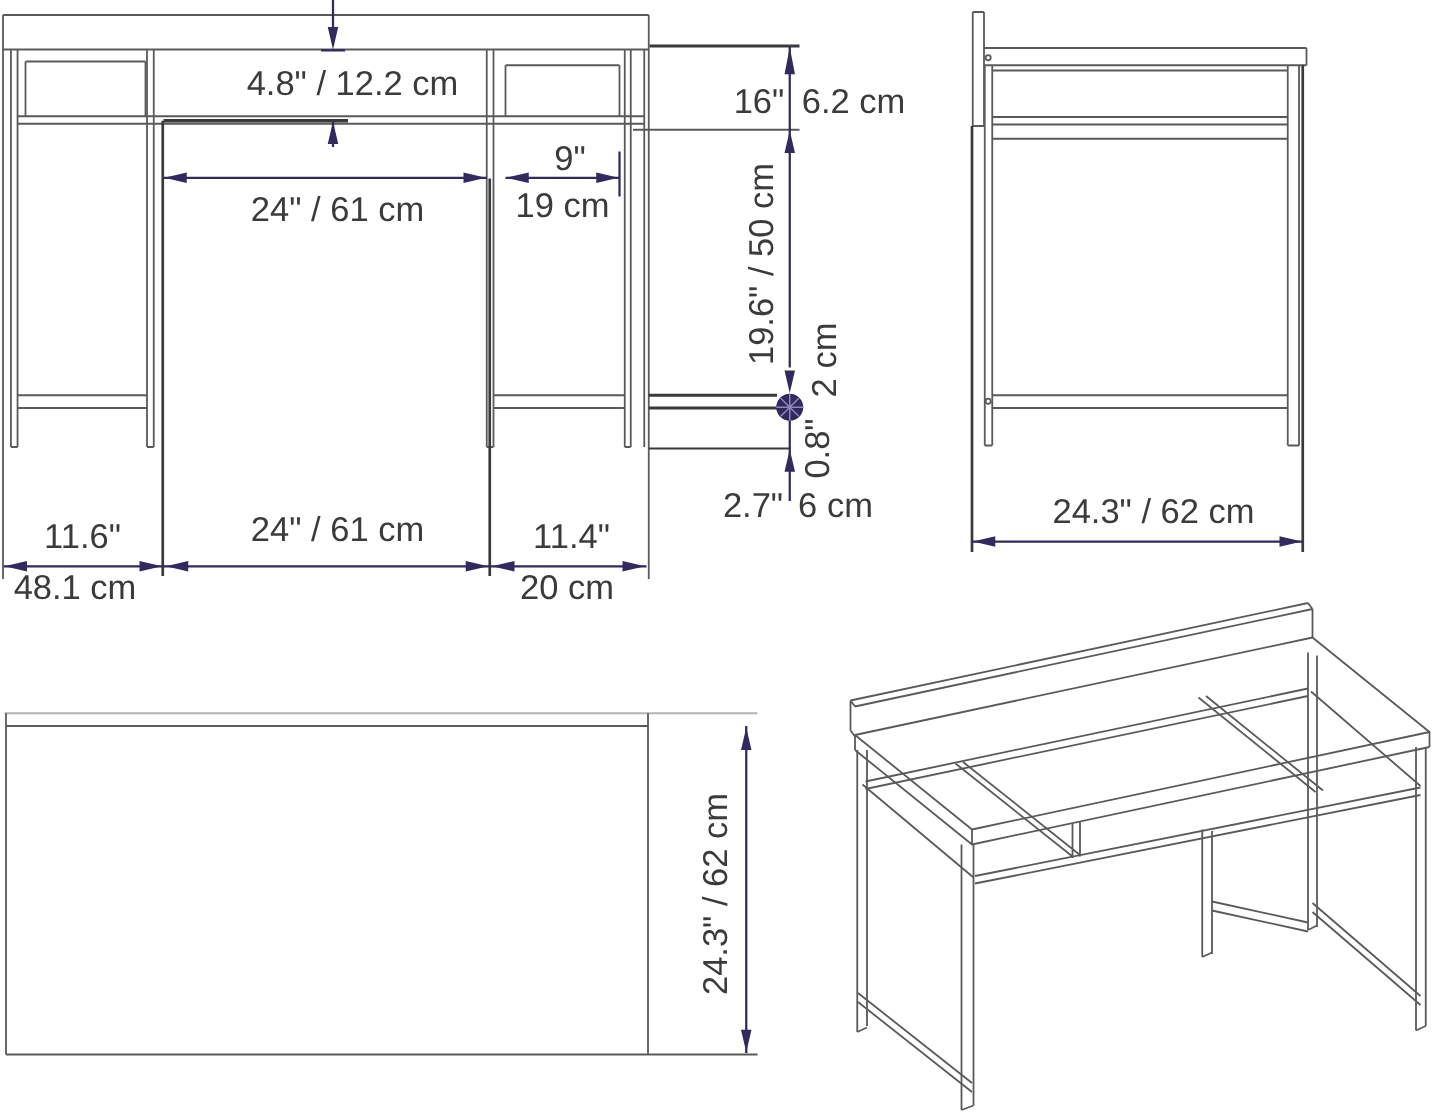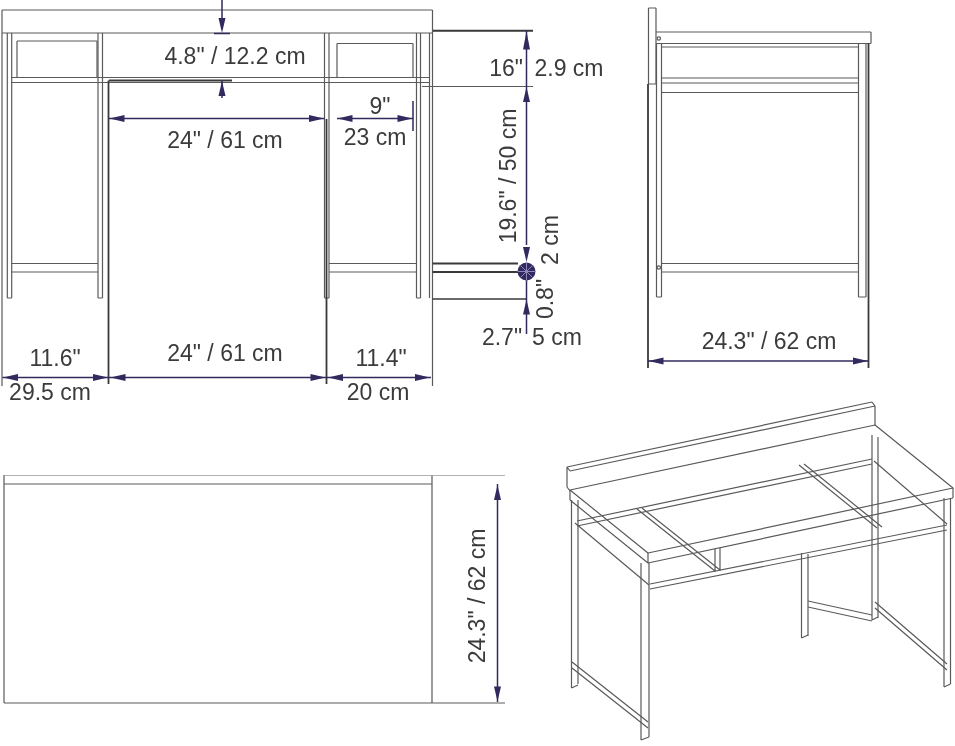--- a/index.html
+++ b/index.html
@@ -128,29 +128,29 @@
 
     <g>
       <circle cx="526.5" cy="271.5" r="9" fill="#32295E"></circle>
       <path stroke="#8e88bb" stroke-width="1" fill="none" d="M517.5 271.5 H535.5 M526.5 262.5 V280.5 M520.5 265.5 L532.5 277.5 M532.5 265.5 L520.5 277.5"></path>
     </g>
   </svg>
 
   <div class="dim" style="left:235px;top:56px">4.8" / 12.2 cm</div>
   <div class="dim" style="left:225px;top:140px">24" / 61 cm</div>
   <div class="dim" style="left:380px;top:106px">9"</div>
-  <div class="dim" style="left:375px;top:137px">23 cm</div>
+  <div class="dim" style="left:375px;top:137px">19 cm</div>
   <div class="dim" style="left:506px;top:68px">16"</div>
-  <div class="dim" style="left:569px;top:68px">2.9 cm</div>
+  <div class="dim" style="left:569px;top:68px">6.2 cm</div>
   <div class="dim rot" style="left:508px;top:176px">19.6" / 50 cm</div>
   <div class="dim rot" style="left:550px;top:240px">2 cm</div>
   <div class="dim rot" style="left:545px;top:299px">0.8"</div>
   <div class="dim" style="left:502px;top:337px">2.7"</div>
-  <div class="dim" style="left:557px;top:337px">5 cm</div>
+  <div class="dim" style="left:557px;top:337px">6 cm</div>
   <div class="dim" style="left:55px;top:358px">11.6"</div>
-  <div class="dim" style="left:50px;top:392px">29.5 cm</div>
+  <div class="dim" style="left:50px;top:392px">48.1 cm</div>
   <div class="dim" style="left:225px;top:353px">24" / 61 cm</div>
   <div class="dim" style="left:381px;top:358px">11.4"</div>
   <div class="dim" style="left:378px;top:392px">20 cm</div>
   <div class="dim" style="left:769px;top:341px">24.3" / 62 cm</div>
   <div class="dim rot" style="left:477px;top:596px">24.3" / 62 cm</div>
 
 </div>
 
 </body></html>

